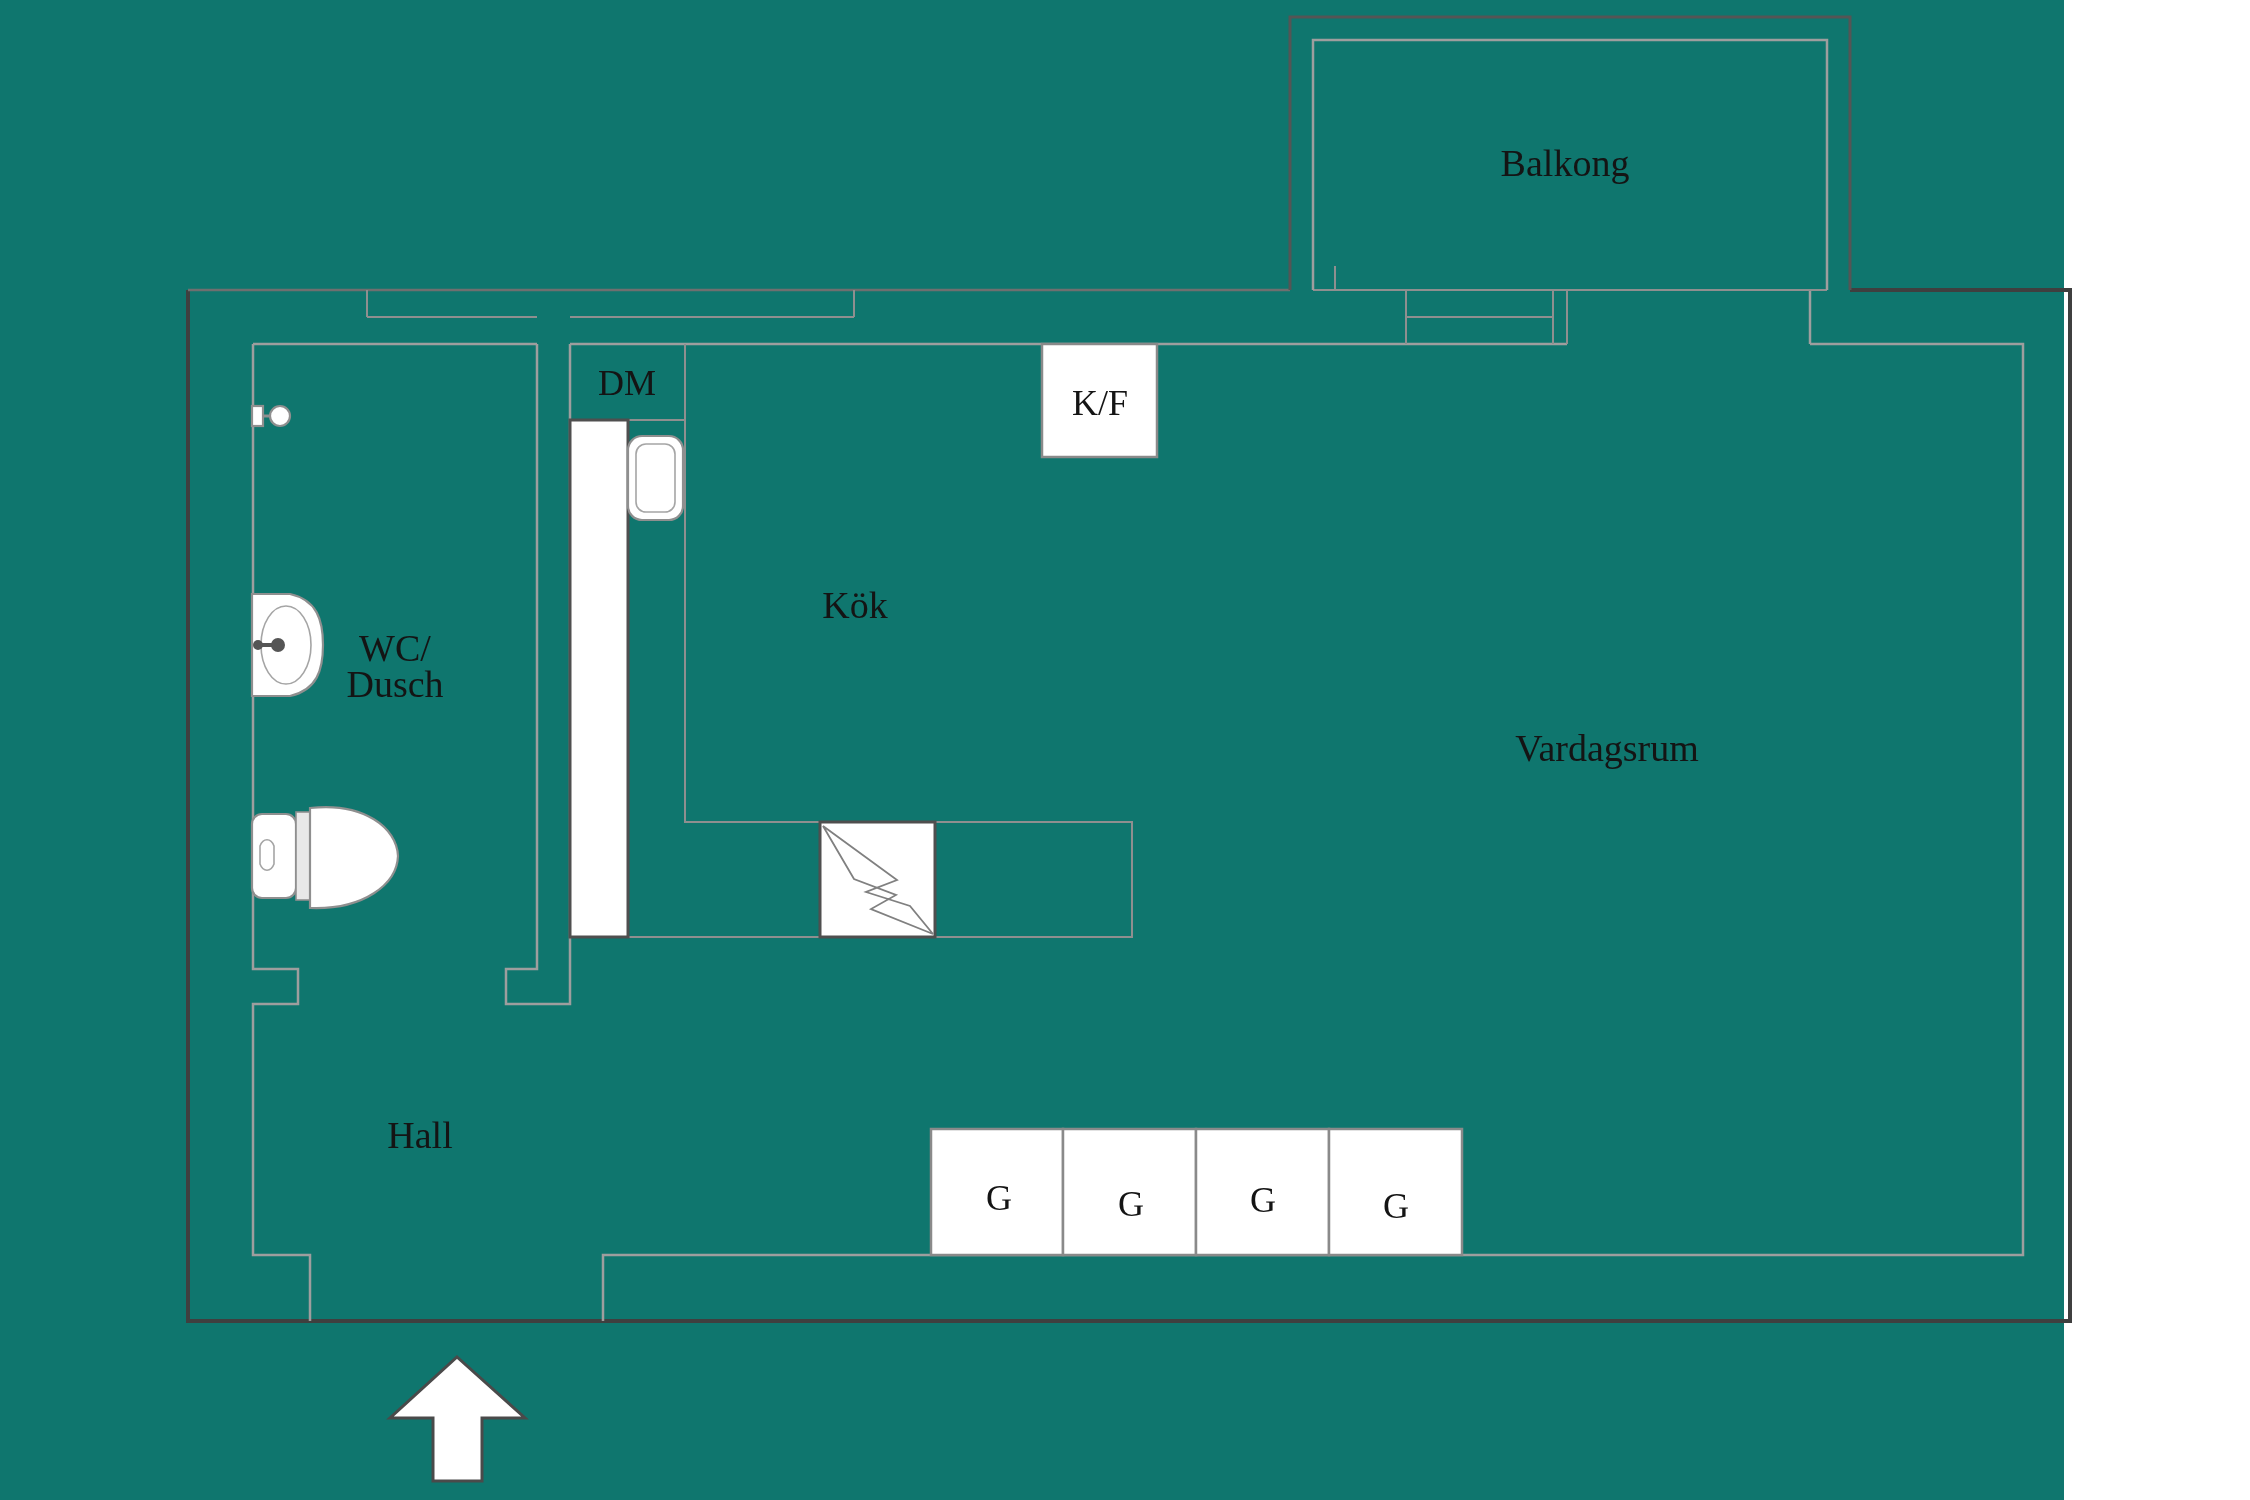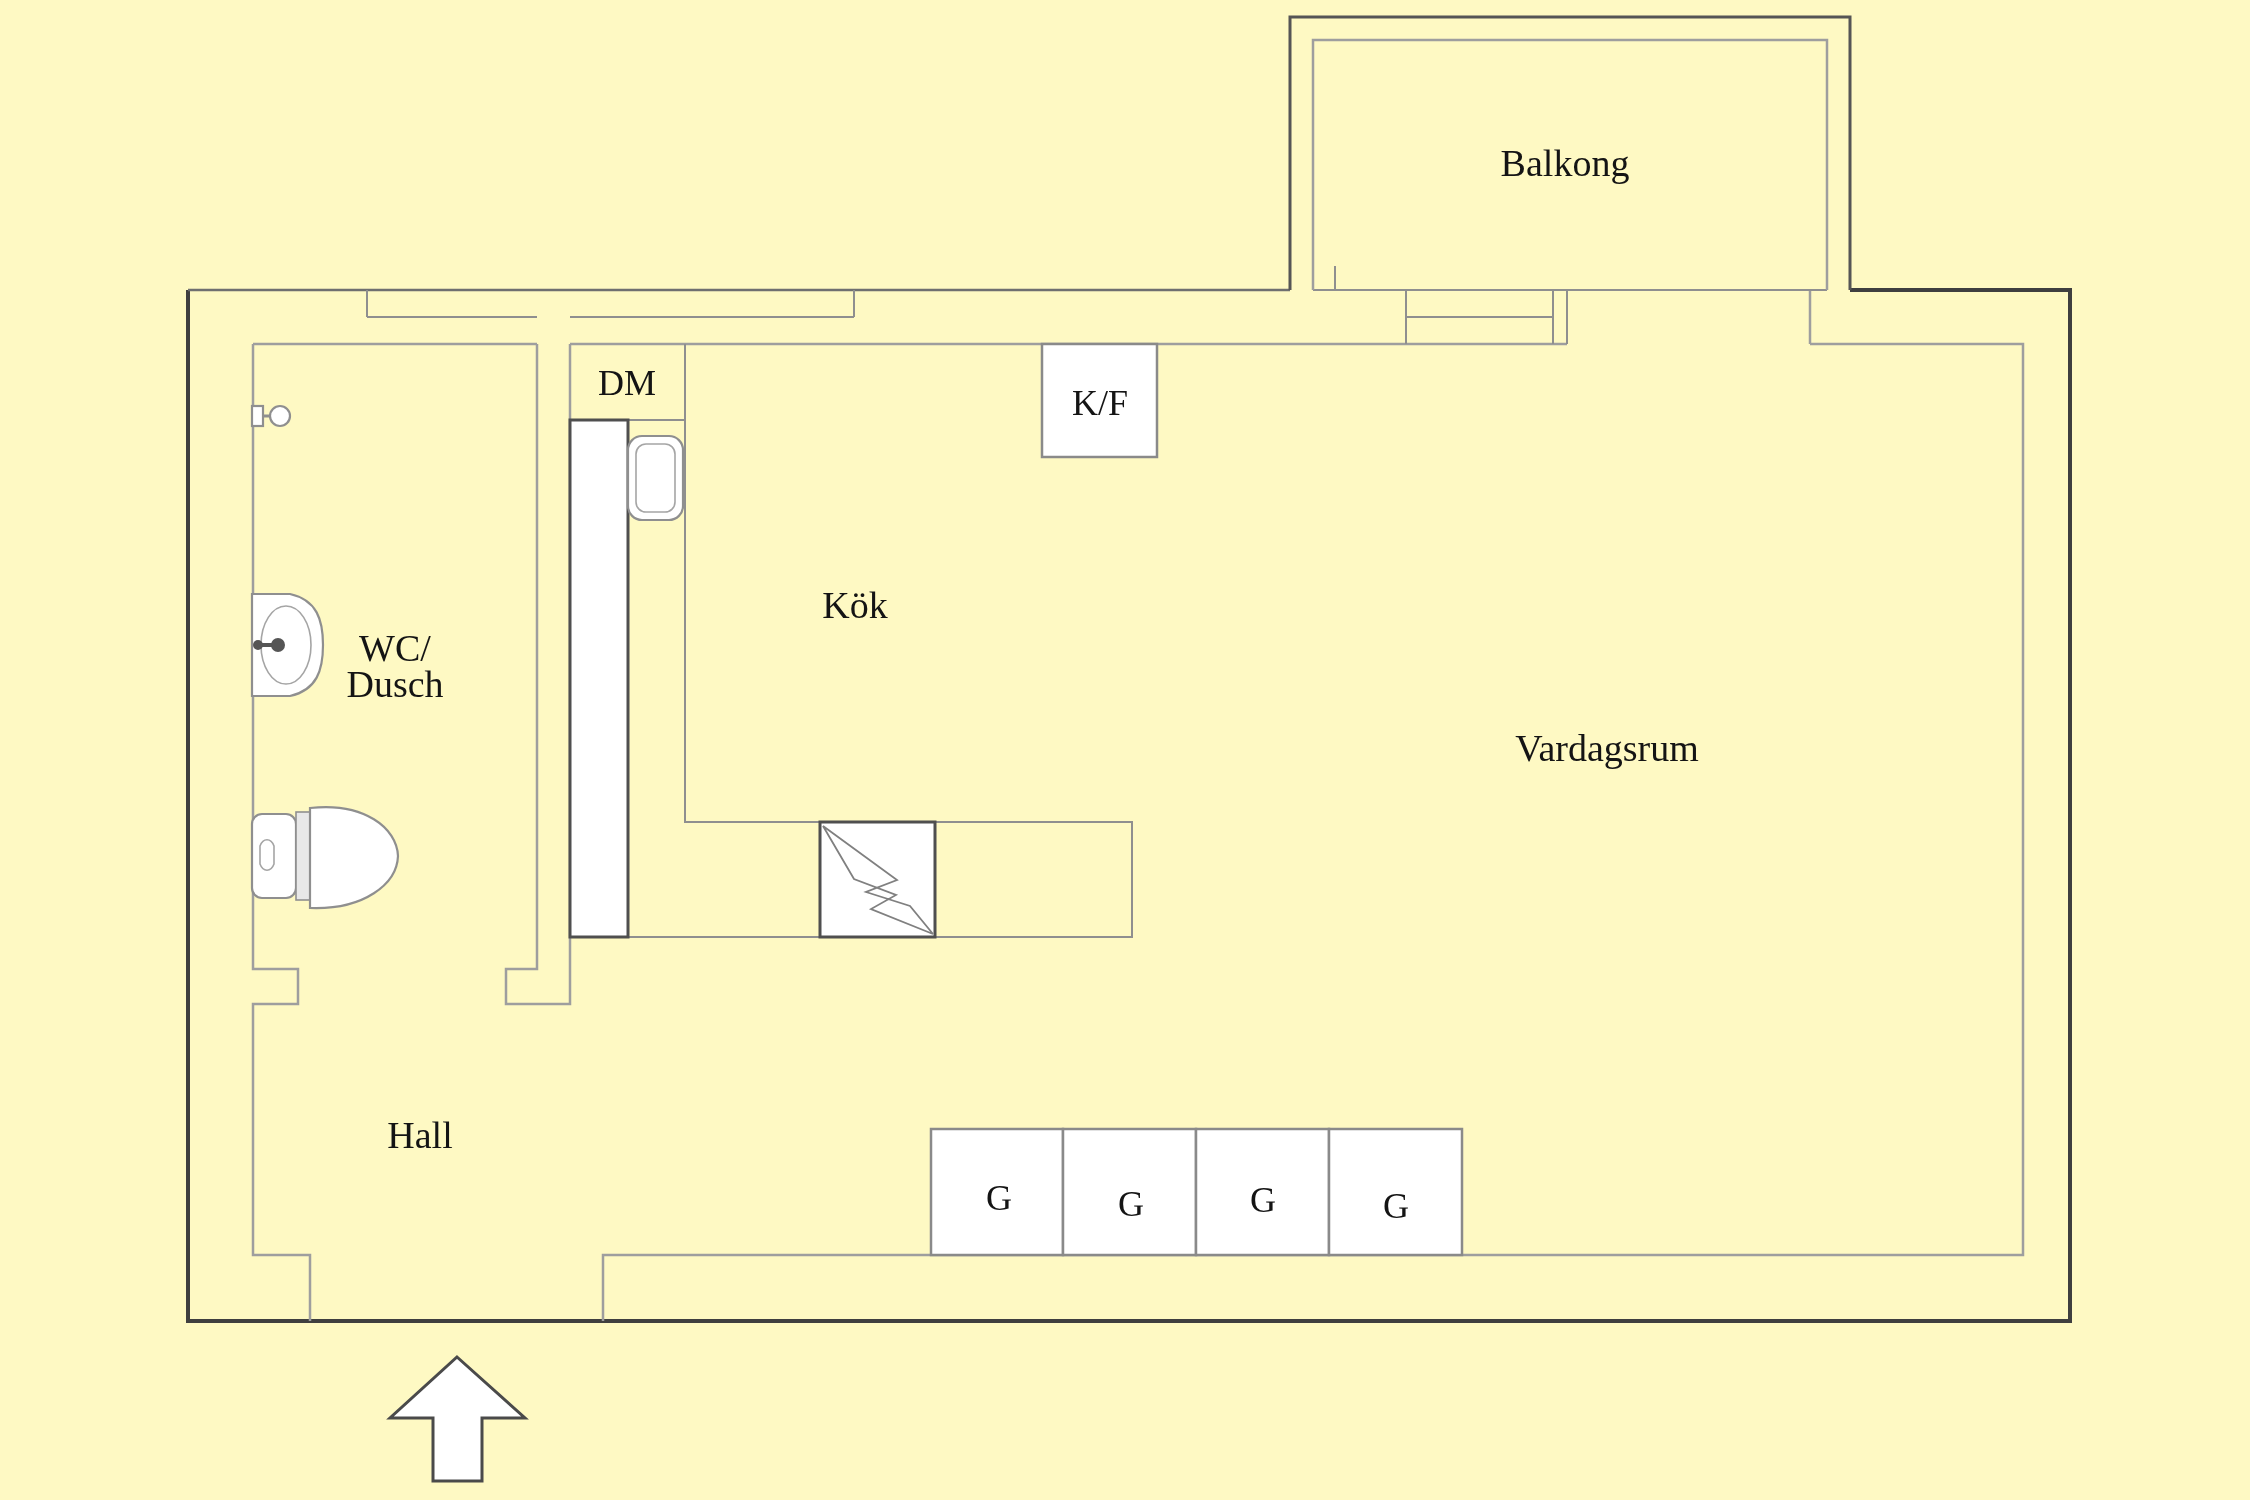--- a/index.html
+++ b/index.html
@@ -4,23 +4,23 @@
 <style>
   html, body {
     margin: 0;
     padding: 0;
     background: #ffffff;
     width: 2250px;
     height: 1500px;
     overflow: hidden;
   }
   .plan-wrap {
-    width: 2250px;
+    width: 2064px;
     height: 1500px;
-    background: #fef9c3;
+    background: #0f766e;
   }
   svg { display: block; }
   .label {
     font-family: "Liberation Serif", "DejaVu Serif", serif;
     font-size: 38px;
     fill: #141414;
     text-anchor: middle;
   }
   .label-small {
     font-family: "Liberation Serif", "DejaVu Serif", serif;

